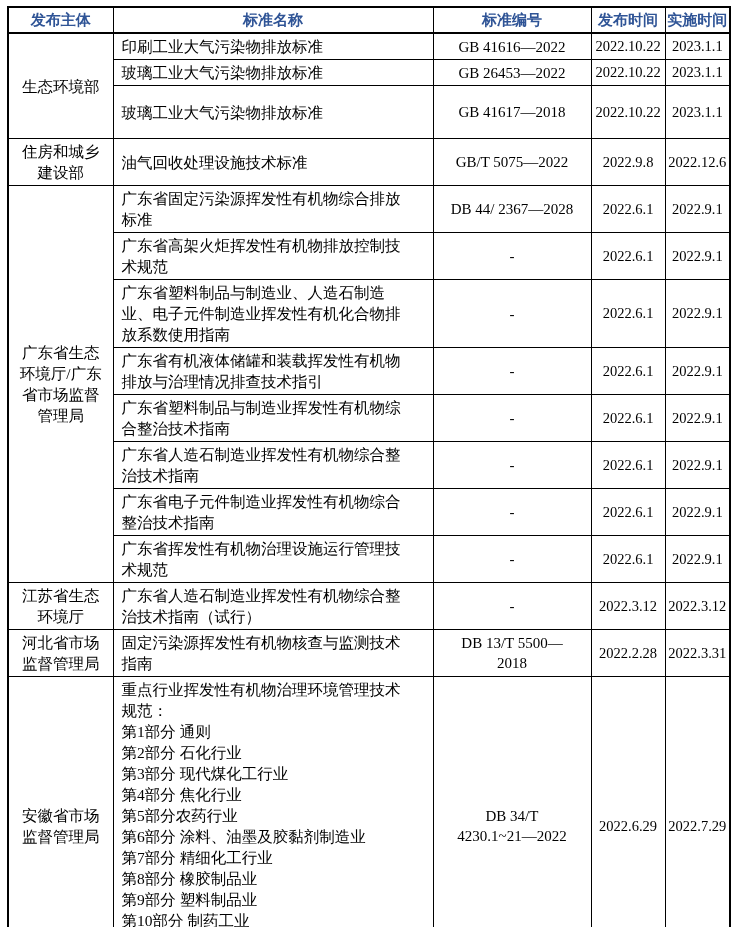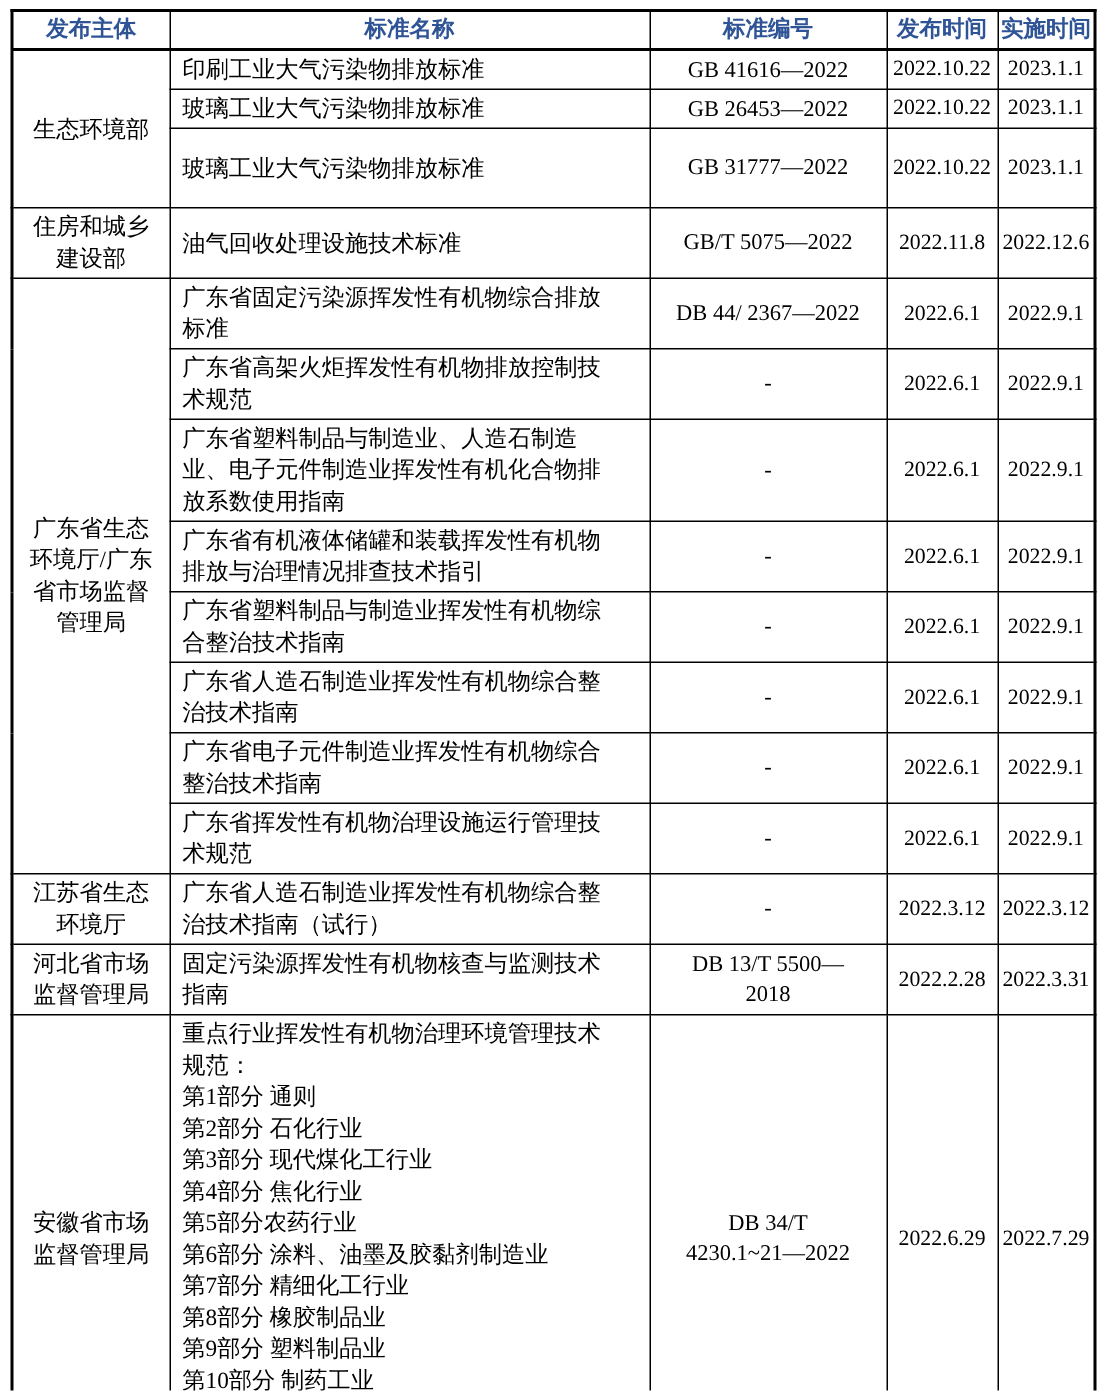--- a/index.html
+++ b/index.html
@@ -103,41 +103,41 @@
         <td class="date">2023.1.1</td>
       </tr>
       <tr style="height:21px;">
         <td class="name">玻璃工业大气污染物排放标准</td>
         <td class="code">GB 26453—2022</td>
         <td class="date">2022.10.22</td>
         <td class="date">2023.1.1</td>
       </tr>
       <tr style="height:53px;">
         <td class="name">玻璃工业大气污染物排放标准</td>
-        <td class="code">GB 31777—2022</td>
+        <td class="code">GB 41617—2018</td>
         <td class="date">2022.10.22</td>
         <td class="date">2023.1.1</td>
       </tr>
 
       <tr style="height:43px;">
         <td class="publisher">住房和城乡
 建设部</td>
         <td class="name">油气回收处理设施技术标准</td>
         <td class="code">GB/T 5075—2022</td>
-        <td class="date">2022.11.8</td>
+        <td class="date">2022.9.8</td>
         <td class="date">2022.12.6</td>
       </tr>
 
       <tr style="height:46px;">
         <td class="publisher" rowspan="8">广东省生态
 环境厅/广东
 省市场监督
 管理局</td>
         <td class="name">广东省固定污染源挥发性有机物综合排放标准</td>
-        <td class="code">DB 44/ 2367—2022</td>
+        <td class="code">DB 44/ 2367—2028</td>
         <td class="date">2022.6.1</td>
         <td class="date">2022.9.1</td>
       </tr>
       <tr style="height:42px;">
         <td class="name">广东省高架火炬挥发性有机物排放控制技术规范</td>
         <td class="code">-</td>
         <td class="date">2022.6.1</td>
         <td class="date">2022.9.1</td>
       </tr>
       <tr style="height:61px;">

